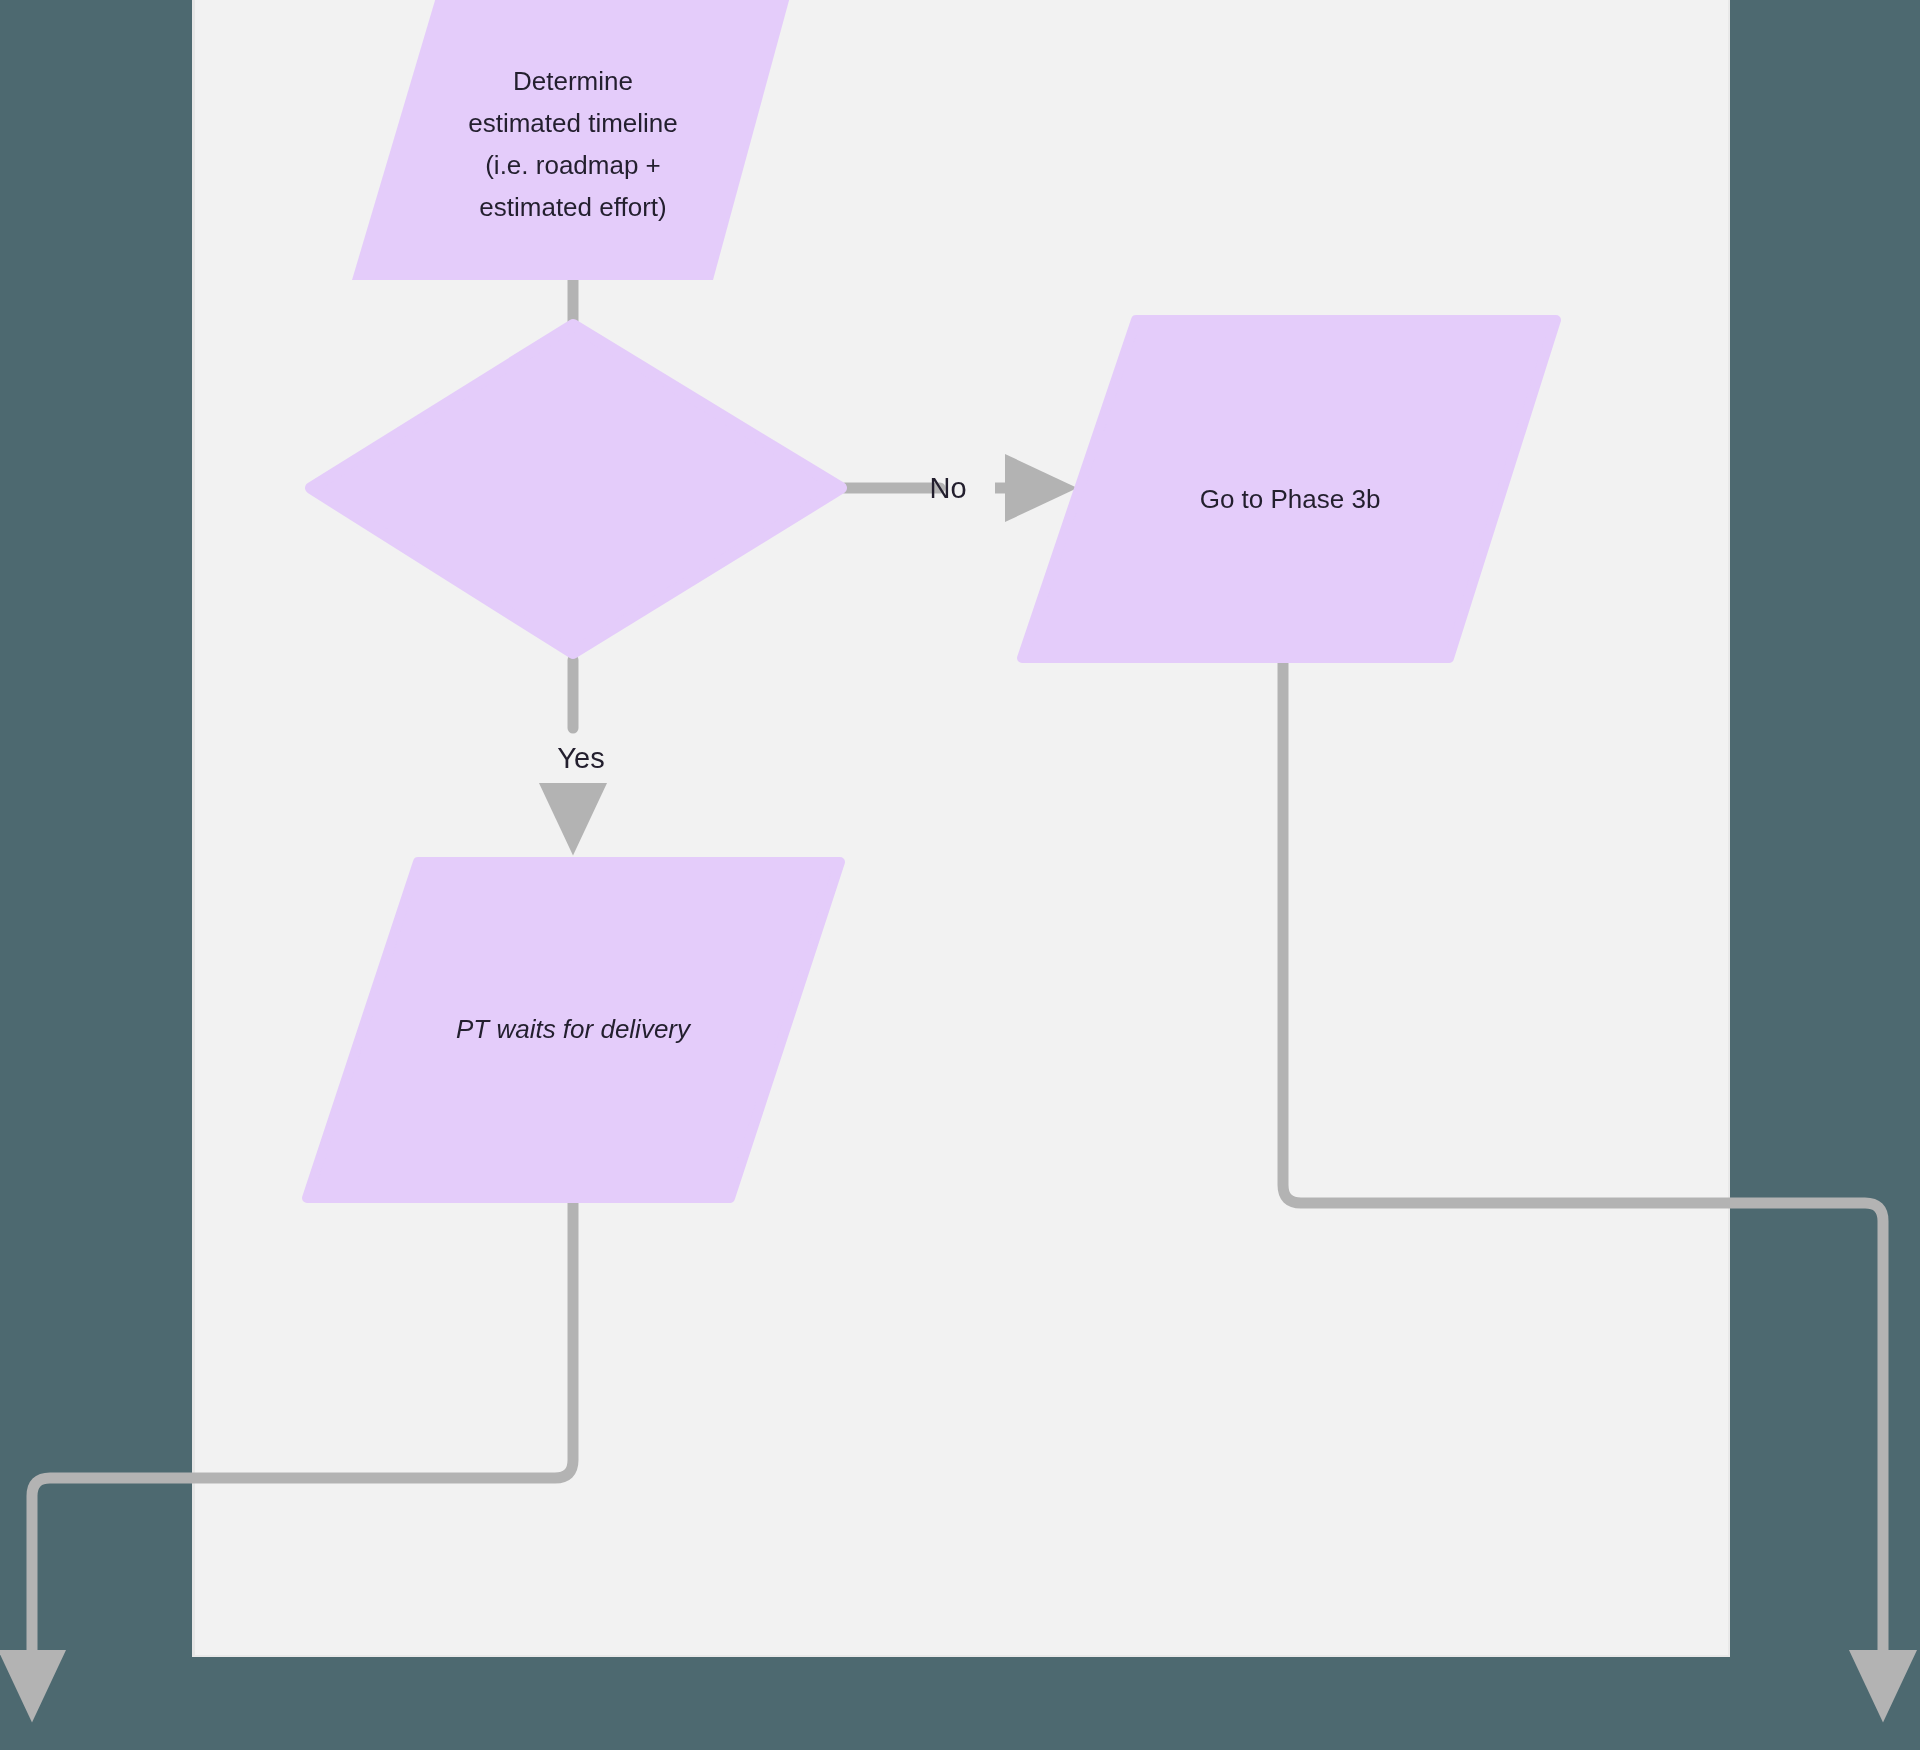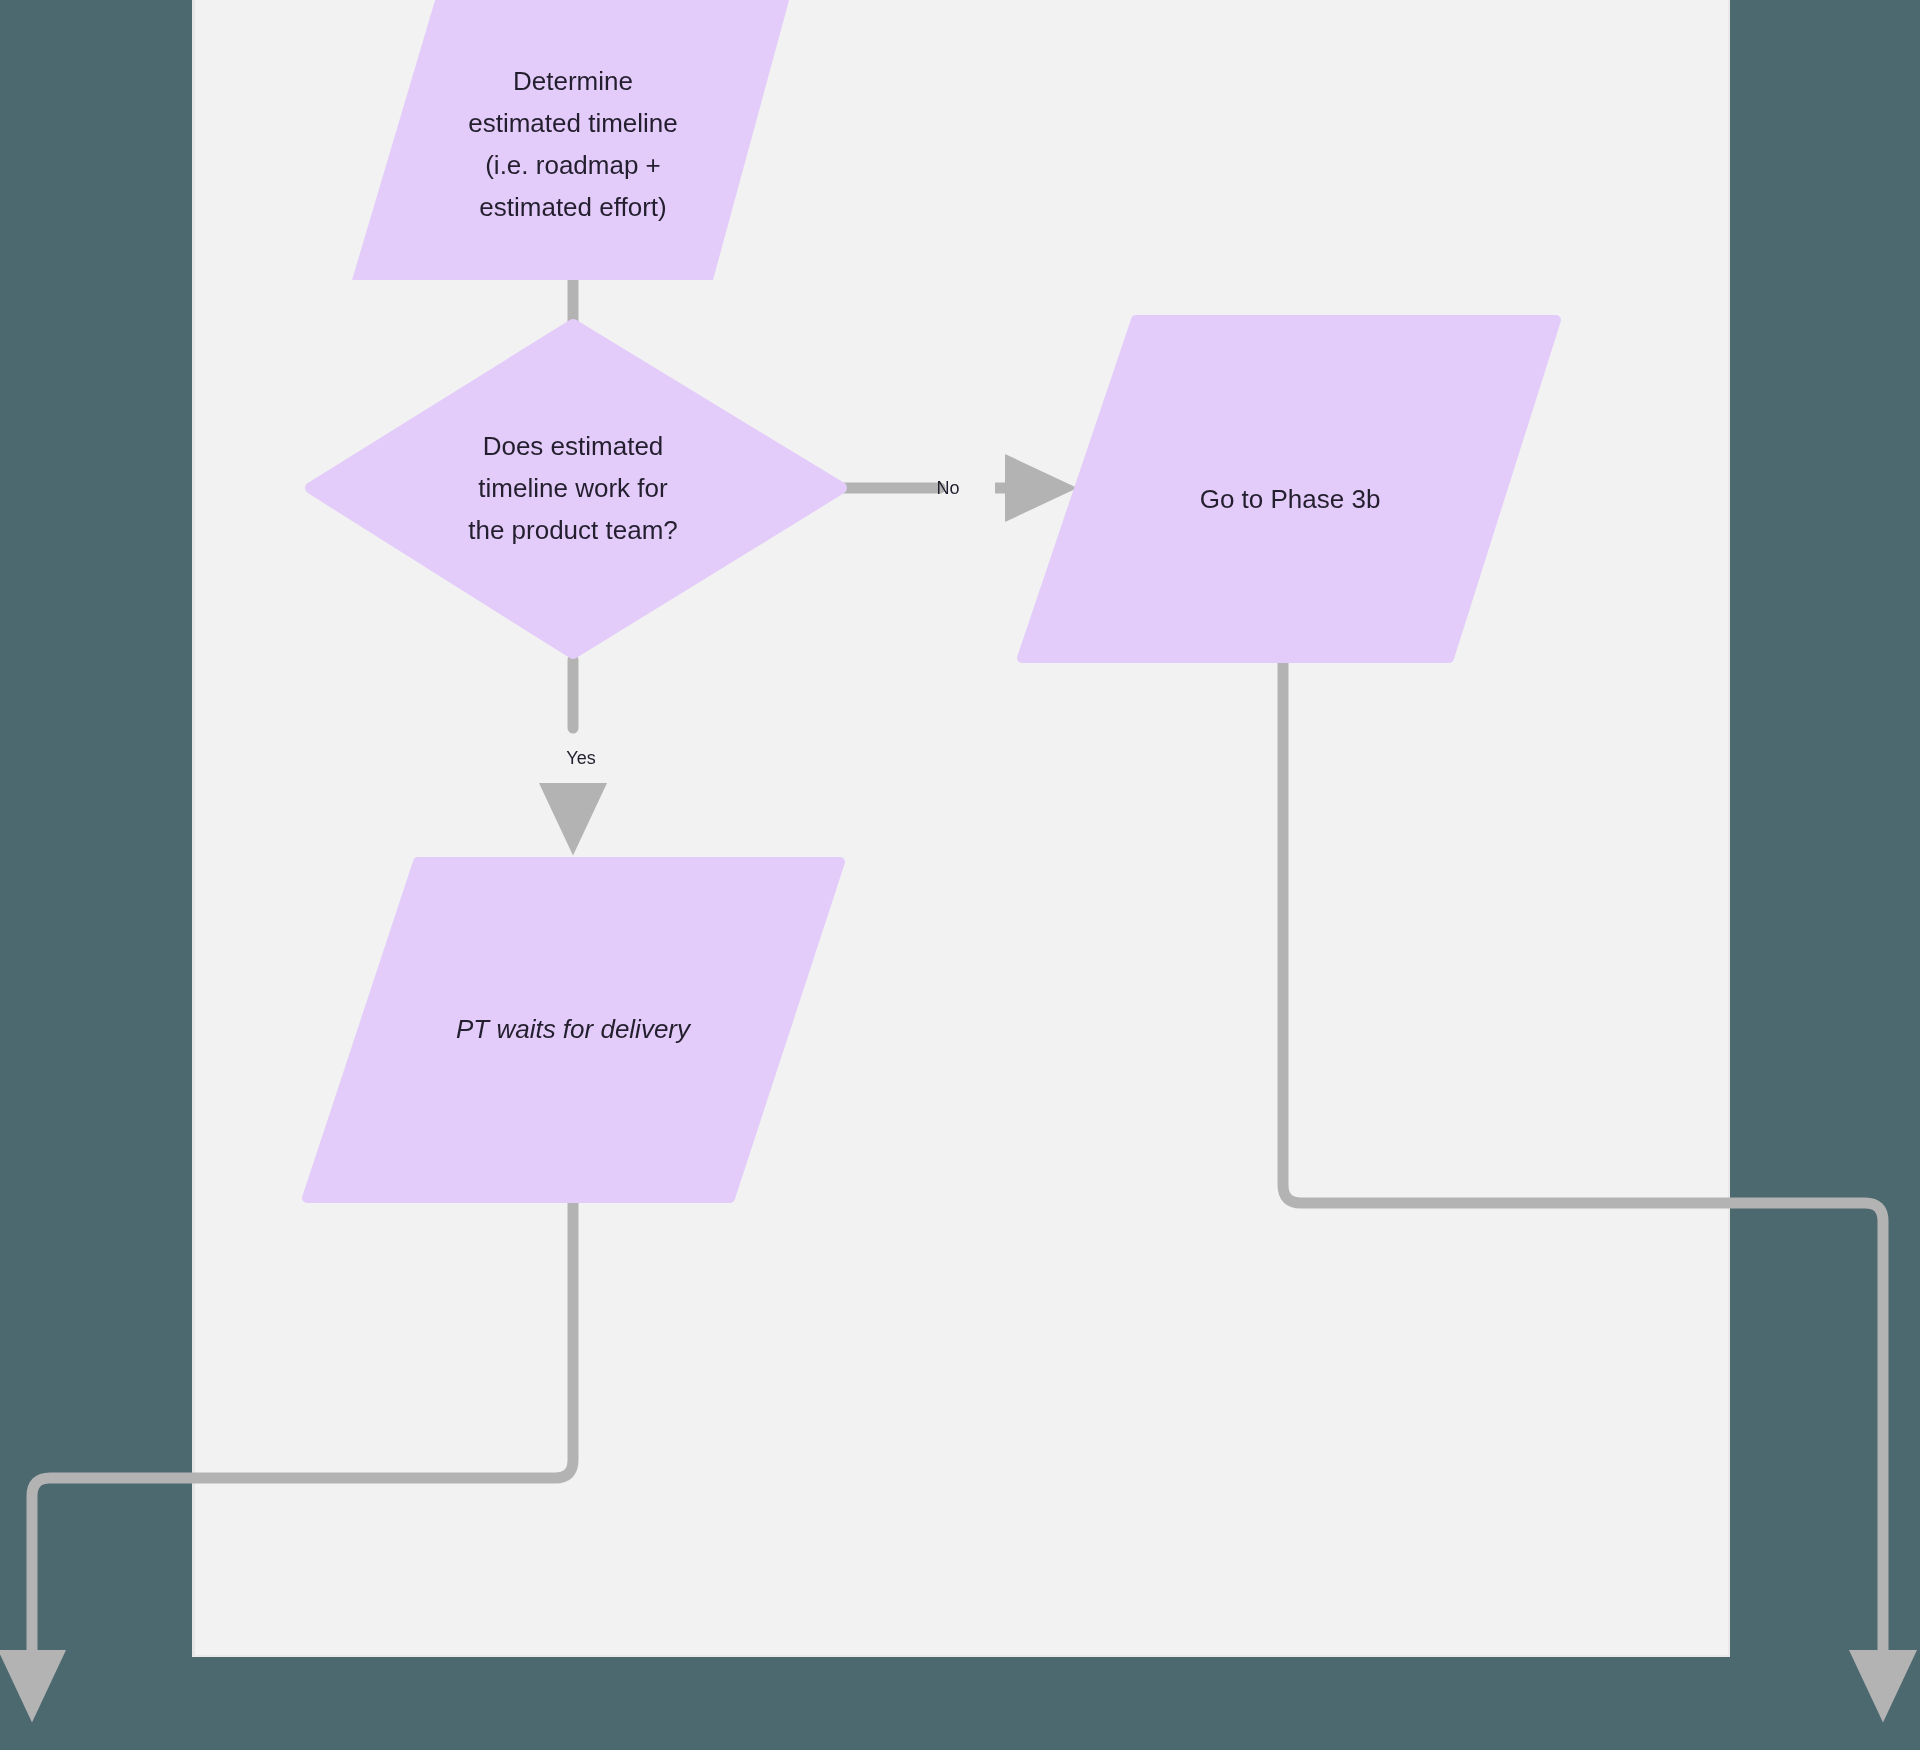--- a/index.html
+++ b/index.html
@@ -28,21 +28,21 @@
     font-size:26px;
     line-height:42px;
     text-align:center;
     white-space:pre-line;
     pointer-events:none;
   }
 
   .edge-label {
     position:absolute;
     color:#231f2e;
-    font-size:18px;
+    font-size:29px;
     line-height:30px;
     text-align:center;
   }
 </style>
 </head>
 <body>
 
 <div id="stage">
 
   <div class="panel"></div>
@@ -78,23 +78,20 @@
     <path d="M1136,320 L1556,320 L1449,658 L1022,658 Z" fill="#e4ccfa" stroke="#e4ccfa" stroke-width="10" stroke-linejoin="round"></path>
 
     <path d="M418,862 L840,862 L730,1198 L307,1198 Z" fill="#e4ccfa" stroke="#e4ccfa" stroke-width="10" stroke-linejoin="round"></path>
   </svg>
 
   <div class="node-label" style="left:373px; top:60px; width:400px;">Determine
 estimated timeline
 (i.e. roadmap +
 estimated effort)</div>
 
-  <div class="node-label" style="left:373px; top:425px; width:400px;">Does estimated
-timeline work for
-the product team?</div>
 
   <div class="node-label" style="left:1090px; top:468px; width:400px;margin-top:10px;">Go to Phase 3b</div>
 
   <div class="node-label" style="left:373px; top:1008px; width:400px;font-style:italic;">PT waits for delivery</div>
 
   <div class="edge-label" style="left:903px; top:473px; width:90px;">No</div>
 
   <div class="edge-label" style="left:536px; top:743px; width:90px;">Yes</div>
 
 </div>

